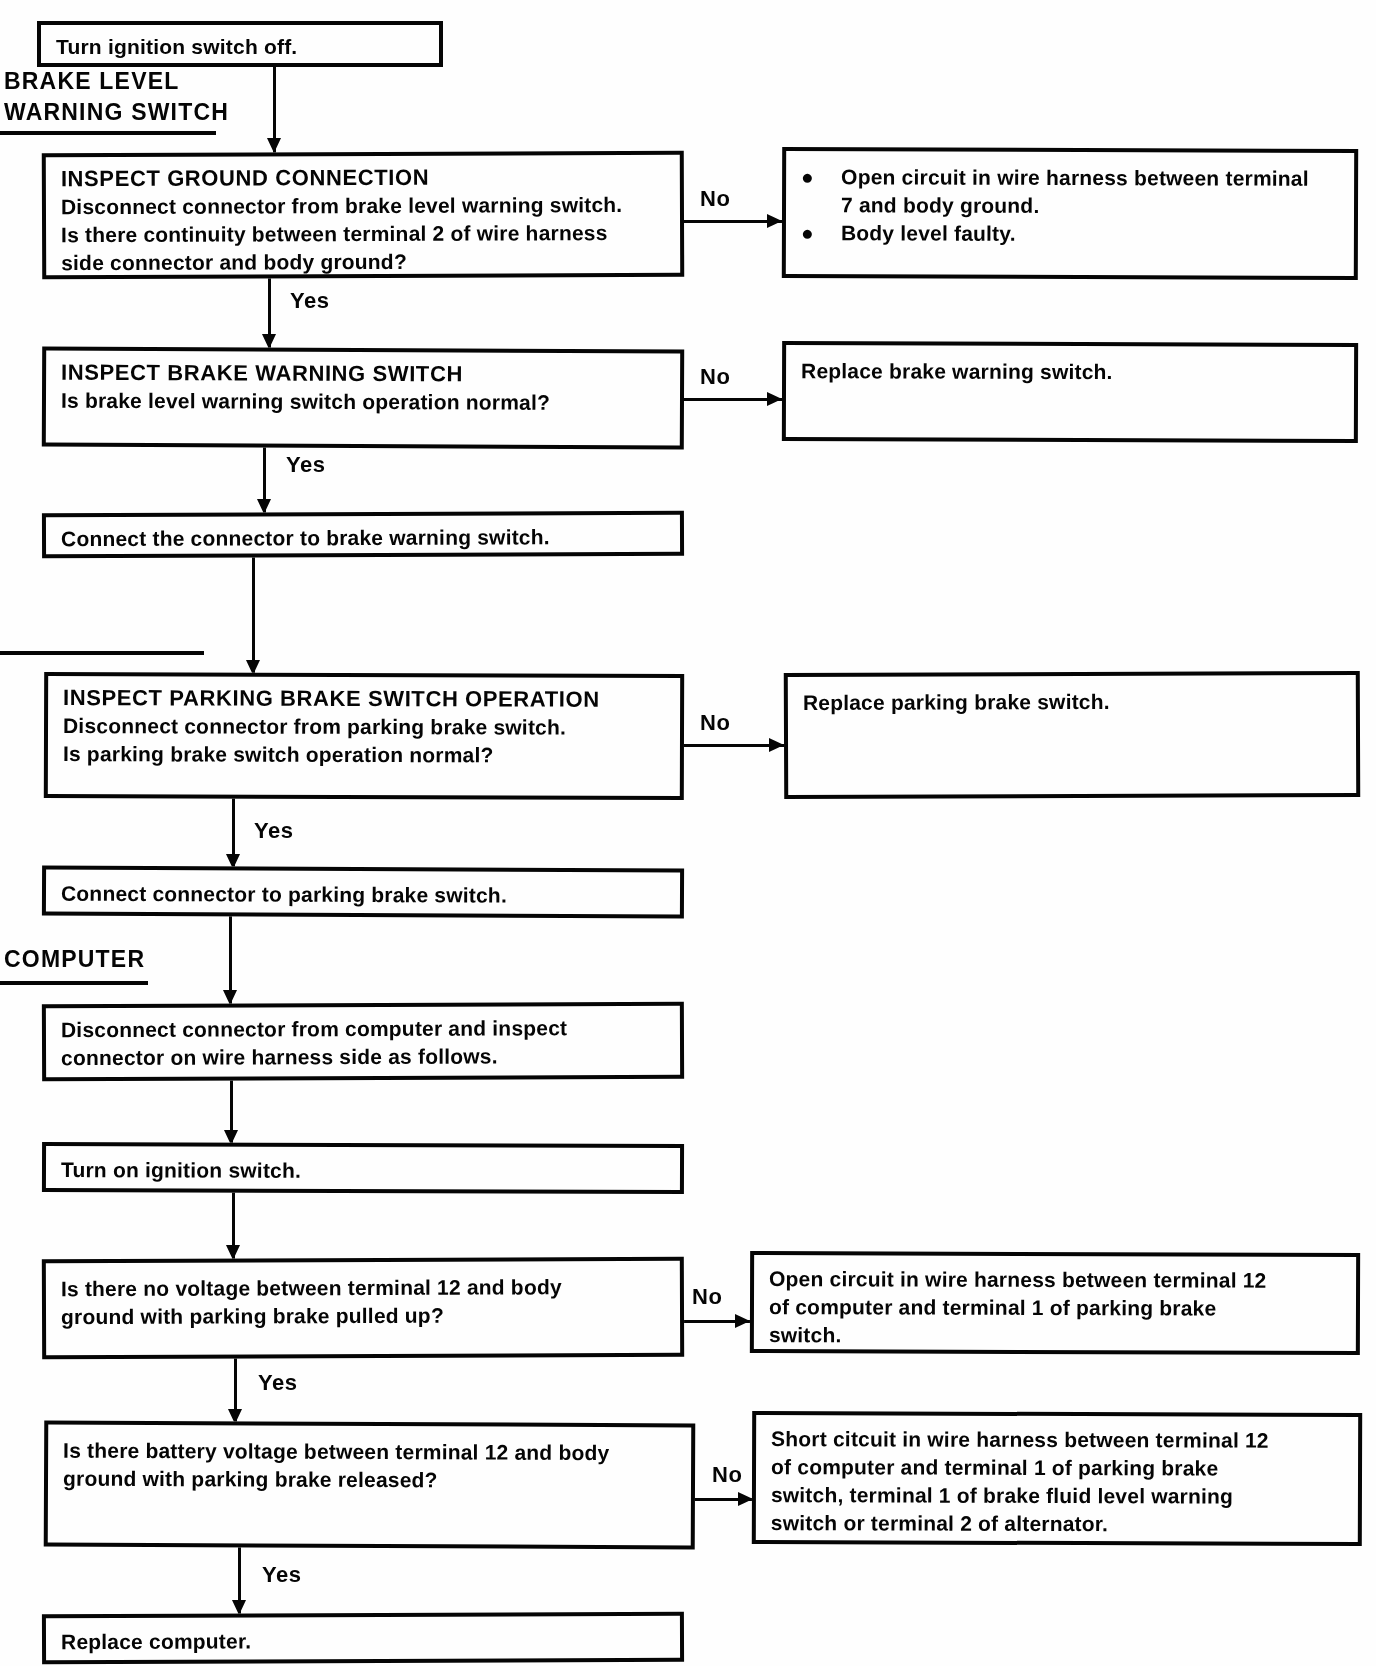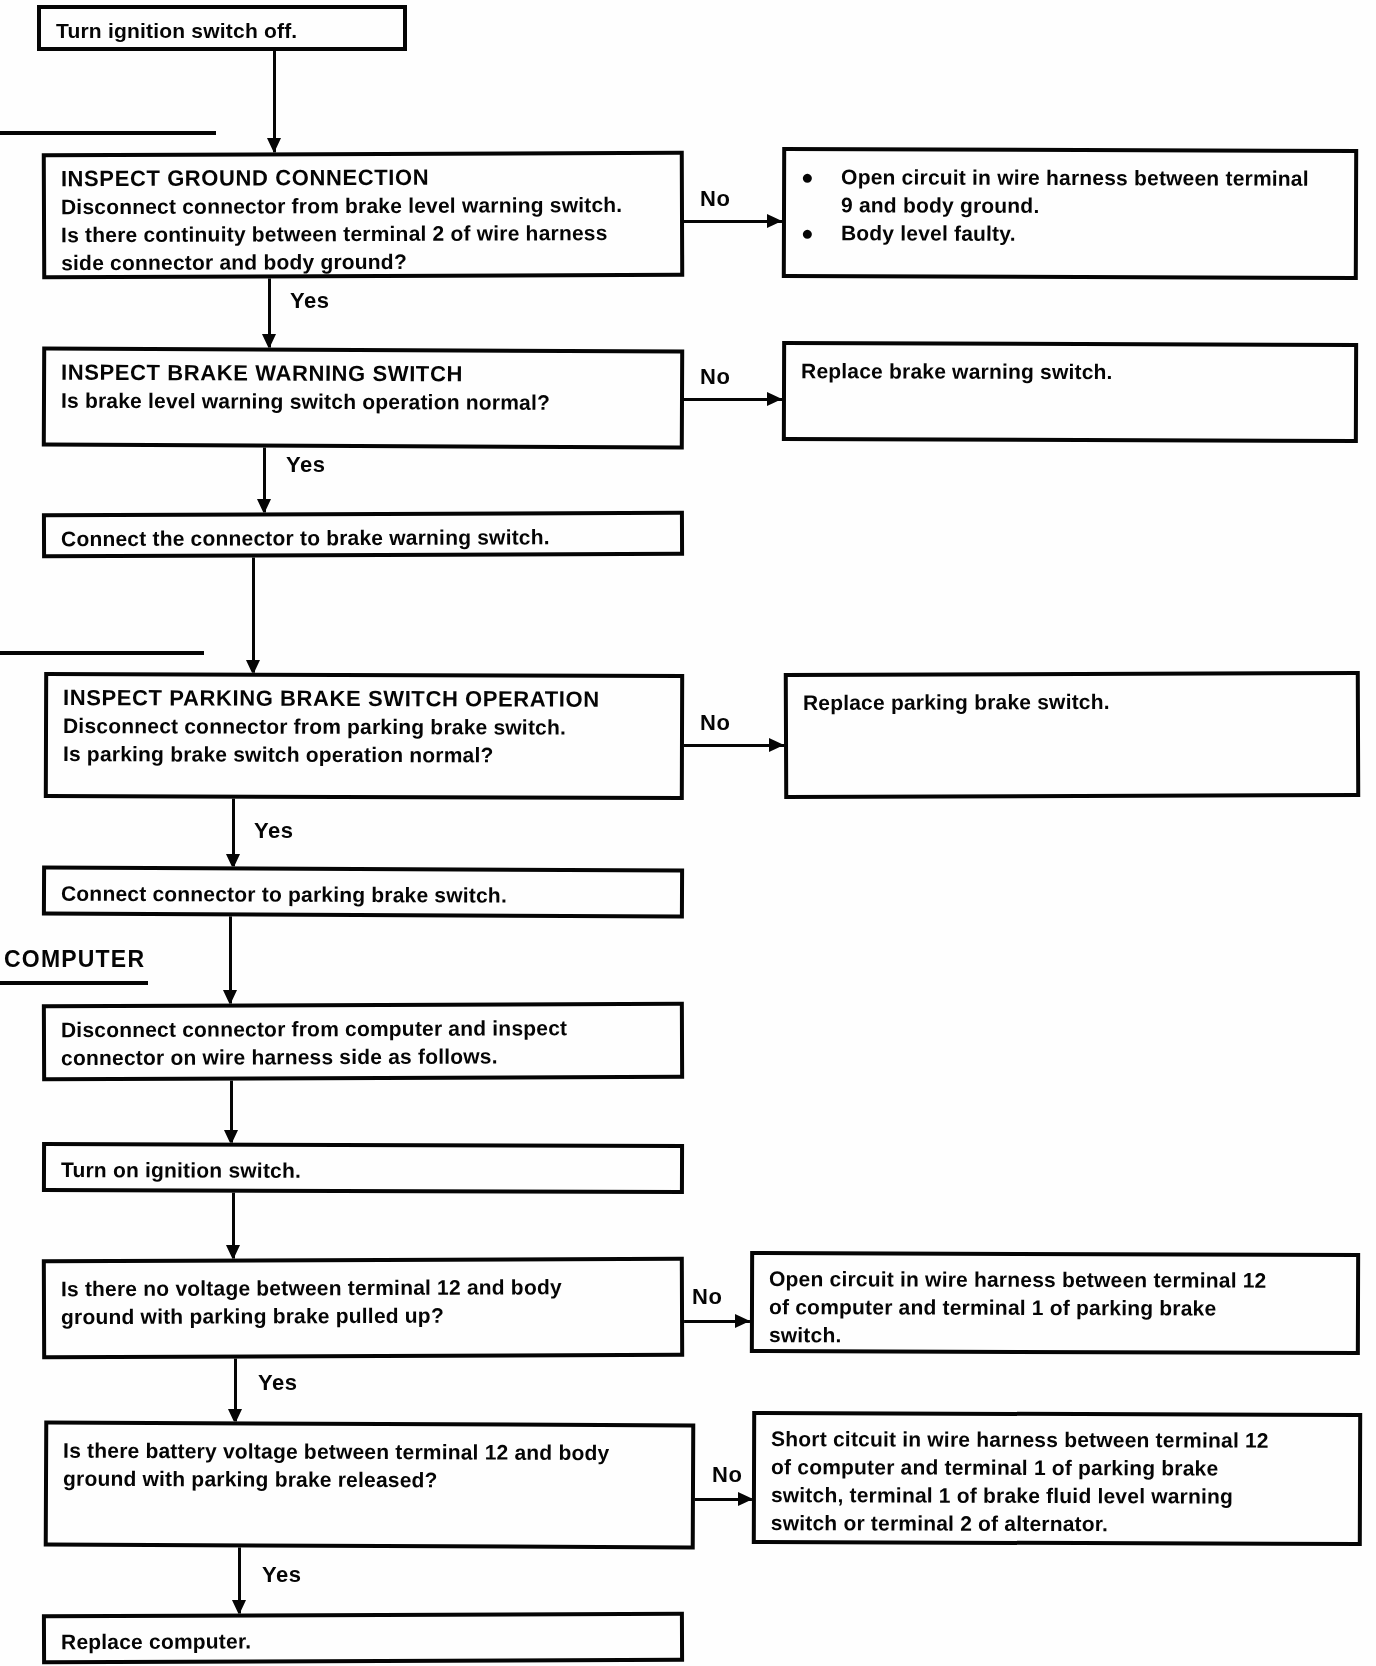--- a/index.html
+++ b/index.html
@@ -36,20 +36,24 @@
   .bullet-dot{width:40px;flex:0 0 40px;font-size:21px;}
   .r1{transform:rotate(.18deg);}
   .r2{transform:rotate(-.22deg);}
   .r3{transform:rotate(.25deg);}
 </style>
 </head>
 <body>
 
 <div class="canvas">
 
+  <div class="seclabel" style="left:4px;top:66px;">
+    <div>BRAKE LEVEL</div>
+    <div>WARNING SWITCH</div>
+  </div>
   <div class="underbar" style="left:0;top:131px;width:216px;"></div>
 
   <div class="underbar" style="left:0;top:651px;width:204px;"></div>
 
   <div class="seclabel" style="left:4px;top:944px;">
     <div>COMPUTER</div>
   </div>
   <div class="underbar" style="left:0;top:981px;width:148px;"></div>
 
   <div class="vseg" style="left:273px;top:49px;height:104px;"></div>
@@ -100,37 +104,37 @@
   <div class="yesno" style="left:700px;top:710px;">No</div>
 
   <div class="hseg" style="left:680px;top:1320px;width:70px;"></div>
   <div class="arrow-right" style="left:735px;top:1314px;"></div>
   <div class="yesno" style="left:692px;top:1284px;">No</div>
 
   <div class="hseg" style="left:693px;top:1498px;width:60px;"></div>
   <div class="arrow-right" style="left:738px;top:1492px;"></div>
   <div class="yesno" style="left:712px;top:1462px;">No</div>
 
-  <div class="fbox" style="left:37px;top:5px;width:370px;height:46px;">
+  <div class="fbox" style="left:37px;top:21px;width:406px;height:46px;">
     <div>Turn ignition switch off.</div>
   </div>
 
   <div class="fbox r2" style="left:42px;top:152px;width:642px;height:126px;">
     <div class="title">INSPECT GROUND CONNECTION</div>
     <div>Disconnect connector from brake level warning switch.</div>
     <div>Is there continuity between terminal 2 of wire harness</div>
     <div>side connector and body ground?</div>
   </div>
 
   <div class="fbox r1" style="left:782px;top:148px;width:576px;height:131px;padding-top:12px;">
     <div class="bullet-row">
       <span class="bullet-dot">●</span>
       <span>
         <span>Open circuit in wire harness between terminal</span><br>
-        <span>9 and body ground.</span>
+        <span>7 and body ground.</span>
       </span>
     </div>
     <div class="bullet-row">
       <span class="bullet-dot">●</span>
       <span>Body level faulty.</span>
     </div>
   </div>
 
   <div class="fbox r3" style="left:42px;top:348px;width:642px;height:100px;">
     <div class="title">INSPECT BRAKE WARNING SWITCH</div>

